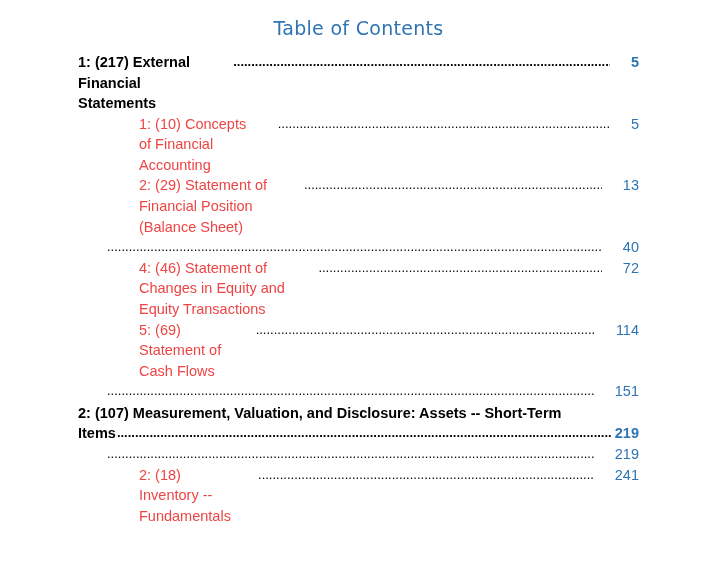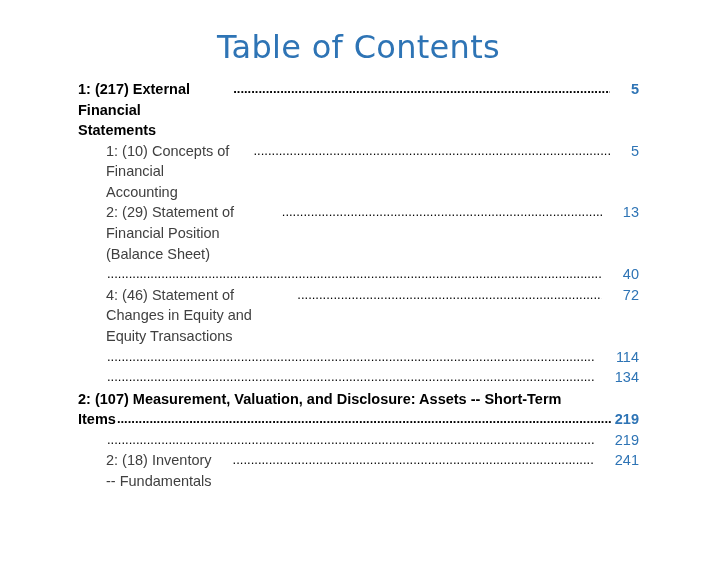--- a/index.html
+++ b/index.html
@@ -16,24 +16,24 @@
   }
   .page {
     width: 717px;
     height: 562px;
     position: relative;
     box-sizing: border-box;
   }
   .doc-title {
     text-align: center;
     font-family: "DejaVu Sans", sans-serif;
-    font-size: 32px;
+    font-size: 19px;
     color: #2e74b5;
     letter-spacing: 0.3px;
-    padding-top: 28px;
+    padding-top: 17px;
     padding-bottom: 12px;
     font-weight: normal;
     margin: 0;
   }
   .toc {
     padding: 0 78px 0 78px;
     box-sizing: border-box;
   }
   .toc-entry {
     display: flex;
@@ -75,21 +75,22 @@
     color: #2e74b5;
     font-weight: bold;
   }
   .level-2 {
     font-weight: normal;
     padding-left: 28px;
     box-sizing: border-box;
     width: 100%;
   }
   .level-2 .label {
-    color: #404040;
+    color: #ef4444;
+    margin-left: 33px;
   }
   .level-2 .pageno {
     color: #2e74b5;
   }
   
   .toc-entry.wrap {
     display: block;
   }
   .toc-entry.wrap .wrapline {
     display: flex;
@@ -126,26 +127,27 @@
       <div class="toc-entry level-2">
         <span class="dots">........................................................................................................................................................................................................</span>
         <span class="pageno">40</span>
       </div>
       <div class="toc-entry level-2">
         <span class="label">4: (46) Statement of Changes in Equity and Equity Transactions</span>
         <span class="dots">........................................................................................................................................................................................................</span>
         <span class="pageno">72</span>
       </div>
       <div class="toc-entry level-2">
+        <span class="label">5: (69) Statement of Cash Flows</span>
         <span class="dots">........................................................................................................................................................................................................</span>
         <span class="pageno">114</span>
       </div>
       <div class="toc-entry level-2">
         <span class="dots">........................................................................................................................................................................................................</span>
-        <span class="pageno">134</span>
+        <span class="pageno">151</span>
       </div>
       <div class="toc-entry level-1 wrap">
         <div class="firstline">2: (107) Measurement, Valuation, and Disclosure: Assets -- Short-Term</div>
         <div class="wrapline">
           <span class="label">Items</span>
           <span class="dots">........................................................................................................................................................................................................</span>
           <span class="pageno">219</span>
         </div>
       </div>
       <div class="toc-entry level-2">

